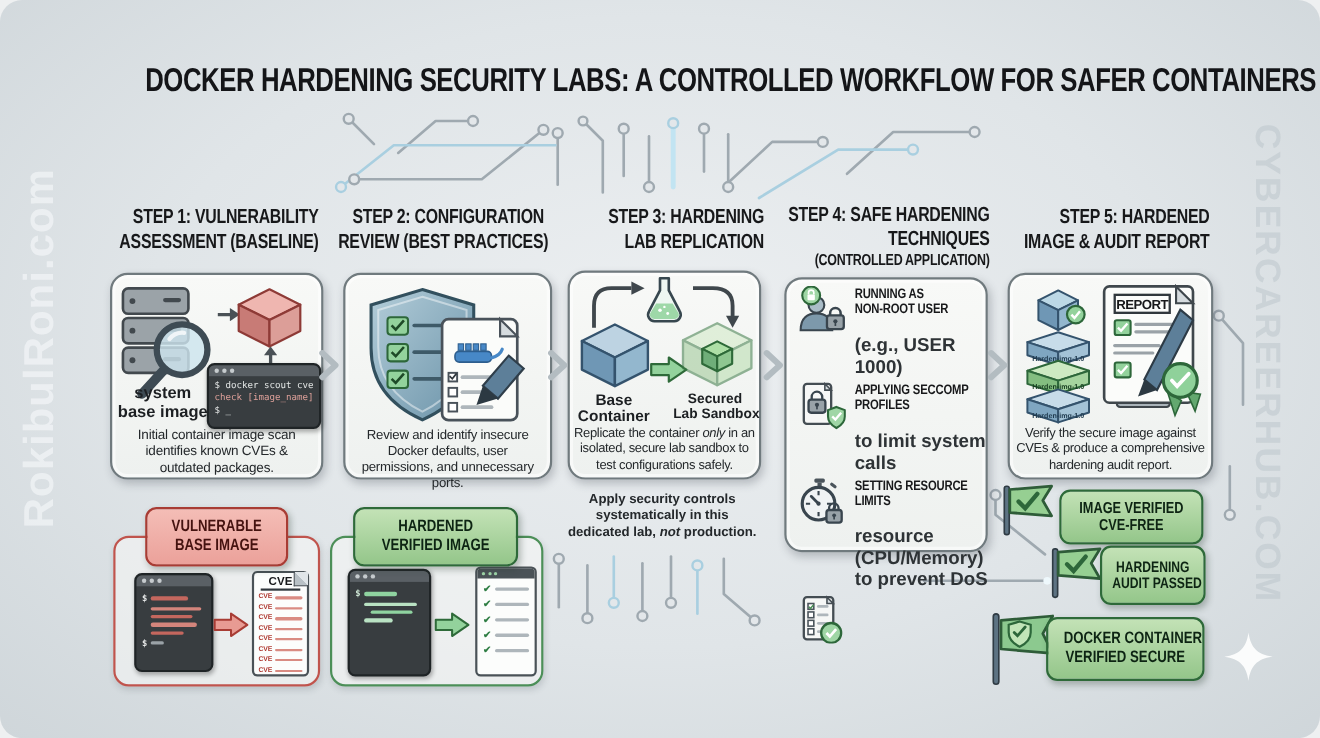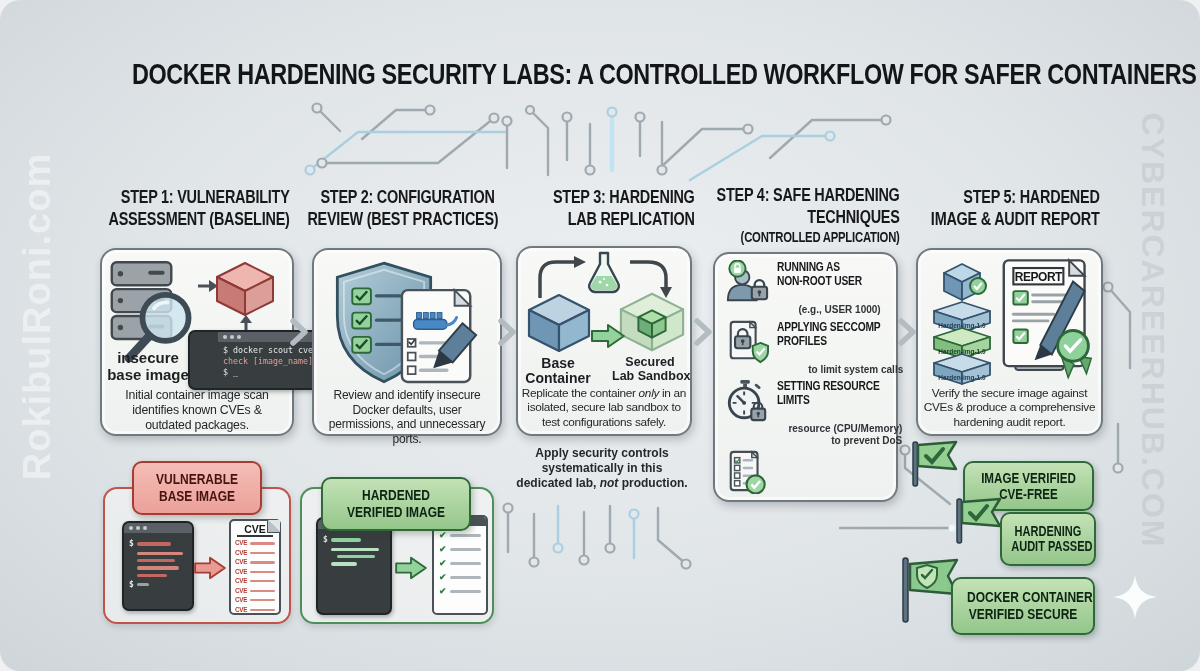--- a/index.html
+++ b/index.html
@@ -24,21 +24,21 @@
   .term-h{height:10px;background:#5a6065;display:flex;align-items:center;gap:3px;padding:0 5px;}
   .term-h i{width:4px;height:4px;border-radius:50%;background:#c6cbce;}
   .term-b{padding:3px 5px;font-family:"DejaVu Sans Mono",monospace;font-size:8.3px;line-height:1.35;}
   .tl1{color:#e3e6e5;display:block;} .tl2{color:#dfa19a;display:block;}
   .tline{display:flex;align-items:center;gap:3px;margin:4px 0;}
   .tline .tp{font-family:"DejaVu Sans Mono",monospace;font-size:8px;font-weight:700;line-height:1;}
   .tline i{display:block;height:3.2px;border-radius:2px;}
   .vbadge{position:absolute;z-index:3;border-radius:10px;display:flex;flex-direction:column;justify-content:center;
     text-align:center;font-weight:700;box-shadow:2px 3px 6px rgba(40,60,45,.3);}
   .vbadge span{display:block;transform:scaleX(.8);line-height:1.12;white-space:nowrap;}
-  .green-b{background:linear-gradient(180deg,#c3e2b6,#94c68a);border:2.5px solid #2e6a39;color:#0d2413;margin-top:16px;}
+  .green-b{background:linear-gradient(180deg,#c3e2b6,#94c68a);border:2.5px solid #2e6a39;color:#0d2413;}
   .red-b{background:linear-gradient(180deg,#f4bdb6,#eba19a);border:2.5px solid #a83c34;color:#451310;}
   .panel{position:absolute;border-radius:14px;background:rgba(247,248,246,.55);z-index:1;
     box-shadow:1px 3px 6px rgba(60,70,80,.18);}
   .panel.redp{border:2.6px solid #c0544d;}
   .panel.greenp{border:2.6px solid #4c8f58;}
   .doc{position:absolute;background:#fcfdfc;border:2px solid #4a5257;border-radius:5px;}
   .fold{position:absolute;top:-1px;right:-1px;width:12px;height:12px;
     background:linear-gradient(225deg,#e0e5e8 50%,#b9c1c6 50%);
     border-left:1.5px solid #4a5257;border-bottom:1.5px solid #4a5257;}
   .cvehead{font-weight:700;font-size:10.5px;text-align:center;border-bottom:2px solid #30373c;margin:2px 6px;color:#17181a;}
@@ -48,21 +48,21 @@
   .doc-h{height:9px;background:#4a5257;border-radius:3px 3px 0 0;display:flex;gap:2.5px;align-items:center;padding:0 4px;}
   .doc-h i{width:3px;height:3px;border-radius:50%;background:#9fd6a8;}
   .chkrow{display:flex;align-items:center;gap:3px;padding:0 5px;margin:5px 0;}
   .chkrow b{color:#2e7d43;font-size:9px;line-height:1;}
   .chkrow i{display:block;flex:1;height:3px;background:#aeb6bb;border-radius:2px;}
   .s4col{position:absolute;left:0;top:0;right:0;bottom:0;display:flex;flex-direction:column;justify-content:space-evenly;padding:4px 0;}
   .s4row{display:flex;align-items:flex-start;gap:8px;padding:2px 8px 2px 10px;}
   .s4row svg{flex-shrink:0;}
   .s4t span{display:block;font-size:12.5px;font-weight:700;line-height:1.12;transform:scaleX(.82);
     transform-origin:left center;letter-spacing:-0.2px;color:#17181a;white-space:nowrap;}
-  .s4d{font-size:10px;font-weight:700;color:#2e3336;line-height:1.15;margin-top:16px;text-align:right;}
+  .s4d{font-size:17px;font-weight:700;color:#2e3336;line-height:1.15;margin-top:16px;}
   .s4sep{height:1.6px;background:#c6cccf;margin:0 12px;border-radius:1px;}
   .wm{position:absolute;z-index:4;pointer-events:none;font-weight:700;text-align:center;}
   .wm-l{left:-193px;top:295px;width:460px;transform:rotate(-90deg);font-size:38px;color:rgba(250,252,253,.55);letter-spacing:1px;}
   .wm-r{left:927px;top:312px;width:450px;transform:rotate(90deg);font-size:32px;color:rgba(186,195,201,.5);letter-spacing:2px;}
   .chev{position:absolute;z-index:2;}
   .note{position:absolute;text-align:center;font-weight:700;color:#24282b;line-height:1.25;z-index:2;}
 </style>
 </head>
 <body>
 
@@ -184,34 +184,34 @@
       <g stroke="#8e3a36" stroke-width="2" stroke-linejoin="round">
         <polygon points="31,3 59,17 31,31 3,17" fill="#efb6b0"></polygon>
         <polygon points="3,17 31,31 31,55 3,41" fill="#c87b76"></polygon>
         <polygon points="59,17 31,31 31,55 59,41" fill="#dc9e98"></polygon>
       </g>
     </svg>
     <svg class="abs" style="left:136px;top:64px;" width="16" height="18" viewBox="0 0 16 18">
       <line x1="8" y1="16" x2="8" y2="8" stroke="#4a5156" stroke-width="3"></line>
         <polygon points="2,9 8,1 14,9" fill="#4a5156"></polygon>
     </svg>
-    <div class="term" style="left:86px;top:80px;width:100px;height:56px;padding-left:28px;">
+    <div class="term" style="left:86px;top:80px;width:100px;height:56px;">
       <div class="term-h">
           <i></i>
           <i></i>
           <i></i>
         </div>
       <div class="term-b">
         <span class="tl1">$ docker scout cve</span>
         <span class="tl2">check [image_name]</span>
         <span class="tl1">$ _</span>
       </div>
     </div>
     <div class="lbl" style="left:2px;top:100px;width:88px;font-size:15px;">
-      <span>insecure</span>
+      <span>system</span>
       <span>base image</span>
     </div>
     <div class="desc" style="left:7px;top:138px;width:176px;font-size:12.3px;">Initial container image scan identifies known CVEs &amp; outdated packages.</div>
   </div>
 
   <div class="card" style="left:312px;top:248px;width:186px;height:184px;">
     <svg class="abs" style="left:14px;top:8px;" width="112" height="128" viewBox="0 0 120 136">
       <defs>
           <linearGradient id="gsh" x1="0" y1="0" x2="1" y2="1">
         <stop offset="0" stop-color="#b3cdd9"></stop>

